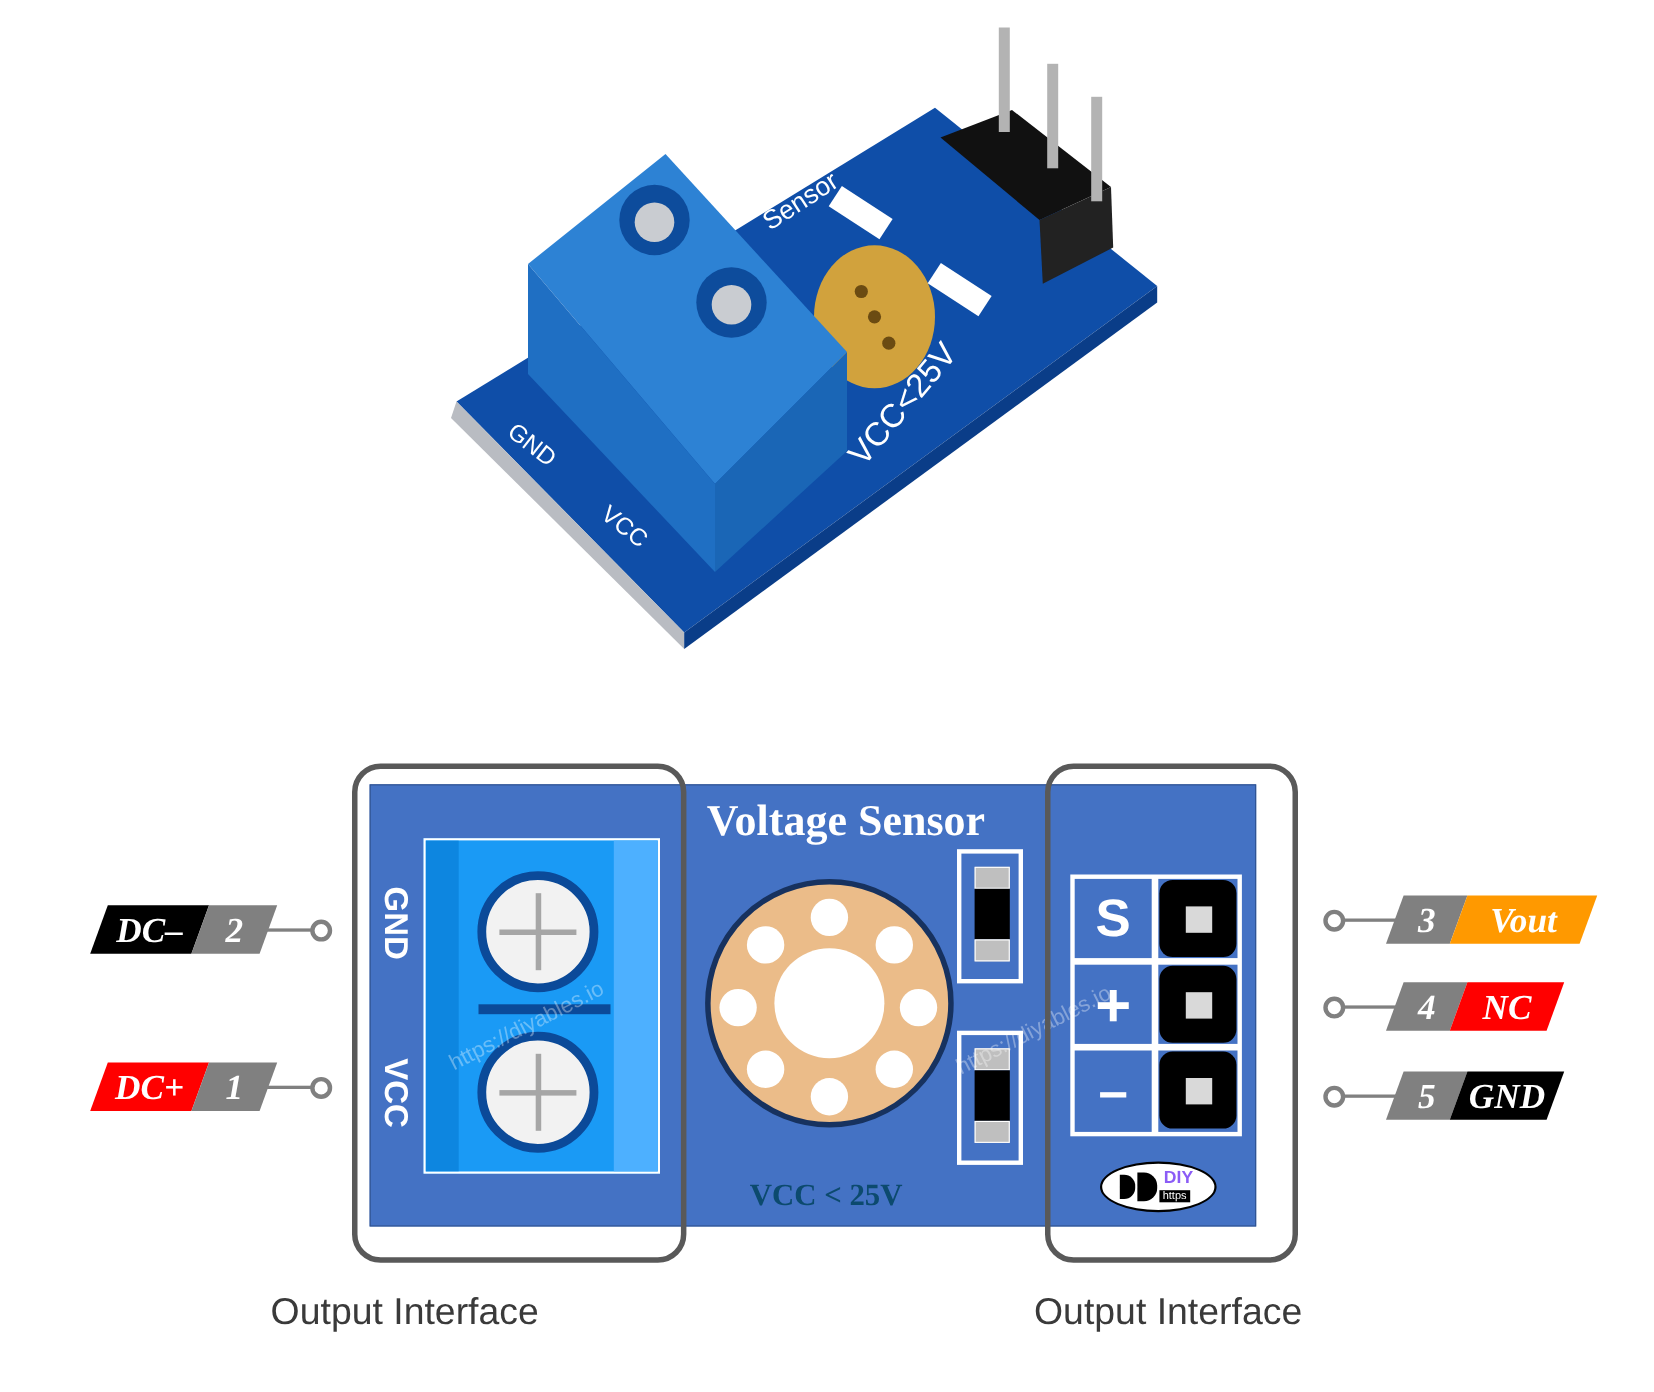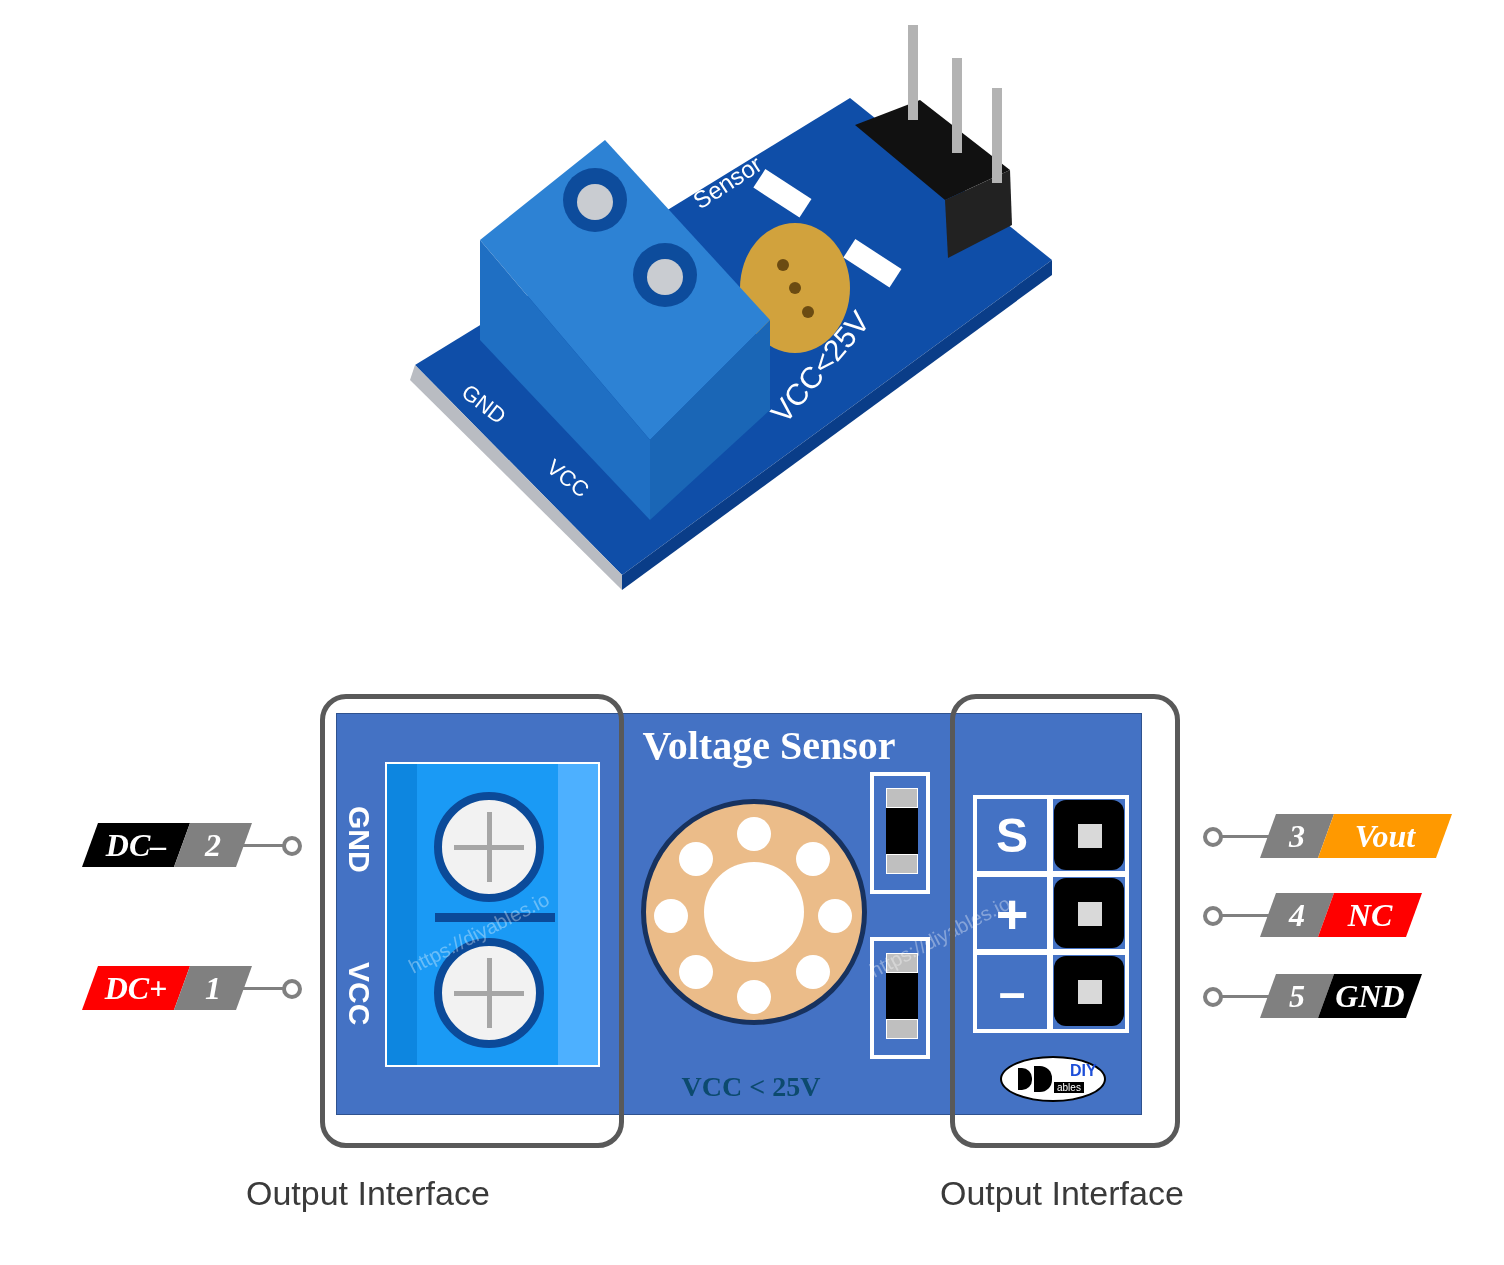--- a/index.html
+++ b/index.html
@@ -150,22 +150,22 @@
   <div class="pin-cell" style="left:80px; top:82px; width:72px; height:72px;"></div>
   <div class="pin-cell" style="left:80px; top:160px; width:72px; height:74px;"></div>
   <div class="pin-sq" style="left:81px; top:5px; width:70px; height:70px;"></div>
   <div class="pin-sq" style="left:81px; top:83px; width:70px; height:70px;"></div>
   <div class="pin-sq" style="left:81px; top:161px; width:70px; height:70px;"></div>
 </div>
 
 <div class="abs logo">
   <div style="position:absolute; left:16px; top:10px; width:14px; height:22px; background:#000; border-radius:0 10px 10px 0;"></div>
   <div style="position:absolute; left:32px; top:8px; width:18px; height:26px; background:#000; border-radius:0 12px 12px 0;"></div>
-  <div style="position:absolute; left:68px; top:4px; font-size:16px; font-weight:bold; color:#1d4ed8;text-align:right;">DIY</div>
-  <div style="position:absolute; left:52px; top:24px; font-size:10px; color:#fff; background:#000; padding:0 3px;">ables</div>
+  <div style="position:absolute; left:56px; top:4px; font-size:16px; font-weight:bold; color:#8b5cf6;text-align:right;">DIY</div>
+  <div style="position:absolute; left:52px; top:24px; font-size:10px; color:#fff; background:#000; padding:0 3px;">https</div>
 </div>
 
 <div class="abs watermark" style="left:405px; top:958px;">https://diyables.io</div>
 <div class="abs watermark" style="left:866px; top:962px;">https://diyables.io</div>
 
 <div class="abs outline" style="left:320px; top:694px; width:304px; height:454px;"></div>
 <div class="abs outline" style="left:950px; top:694px; width:230px; height:454px;"></div>
 
 <div class="abs tag" style="left:90px; top:823px;">
   <div class="para" style="background:#000; width:92px; display:flex;">

